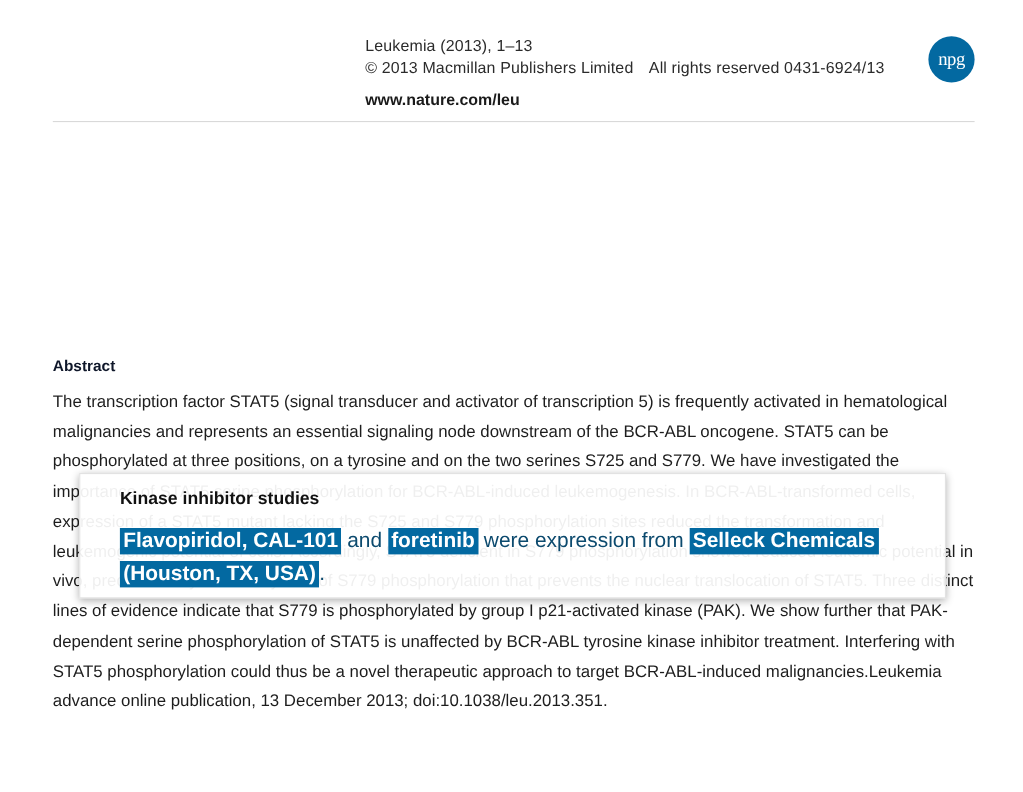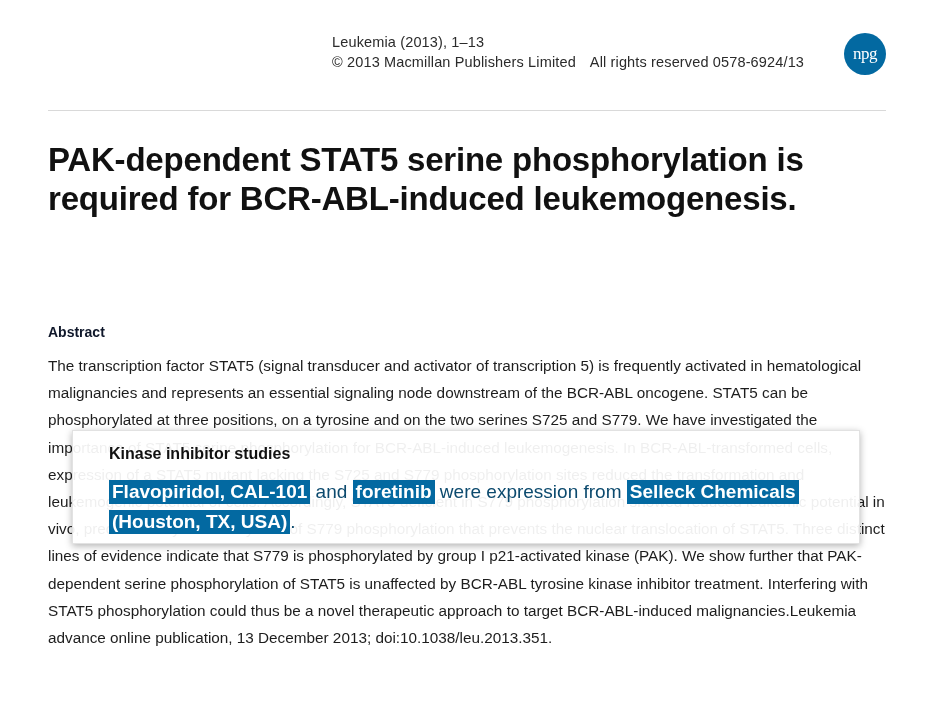--- a/index.html
+++ b/index.html
@@ -158,29 +158,29 @@
   }
 </style>
 </head>
 <body>
 
 <div class="page">
 
   <div class="journal-header">
     <div class="journal-line">Leukemia (2013), 1–13</div>
     <div class="journal-line">
-      <span>© 2013 Macmillan Publishers Limited</span><span class="sep"></span><span>All rights reserved 0578-6924/13</span>
+      <span>© 2013 Macmillan Publishers Limited</span><span class="sep"></span><span>All rights reserved 0431-6924/13</span>
     </div>
+    <div class="journal-url">www.nature.com/leu</div>
   </div>
 
   <div class="npg-logo">npg</div>
 
   <div class="header-rule"></div>
 
-  <h1 class="title">PAK-dependent STAT5 serine phosphorylation is required for BCR-ABL-induced leukemogenesis.</h1>
 
 
   <div class="abstract-heading">Abstract</div>
 
   <div class="abstract-body">The transcription factor STAT5 (signal transducer and activator of transcription 5) is frequently activated in hematological malignancies and represents an essential signaling node downstream of the BCR-ABL oncogene. STAT5 can be phosphorylated at three positions, on a tyrosine and on the two serines S725 and S779. We have investigated the importance of STAT5 serine phosphorylation for BCR-ABL-induced leukemogenesis. In BCR-ABL-transformed cells, expression of a STAT5 mutant lacking the S725 and S779 phosphorylation sites reduced the transformation and leukemogenic potential of cells. Accordingly, STAT5 deficient in S779 phosphorylation showed reduced leukemic potential in vivo, predominantly caused by loss of S779 phosphorylation that prevents the nuclear translocation of STAT5. Three distinct lines of evidence indicate that S779 is phosphorylated by group I p21-activated kinase (PAK). We show further that PAK-dependent serine phosphorylation of STAT5 is unaffected by BCR-ABL tyrosine kinase inhibitor treatment. Interfering with STAT5 phosphorylation could thus be a novel therapeutic approach to target BCR-ABL-induced malignancies.Leukemia advance online publication, 13 December 2013; doi:10.1038/leu.2013.351.</div>
 
   <div class="overlay">
     <div class="overlay-title">Kinase inhibitor studies</div>
     <div class="overlay-text" id="overlay-text"><span class="hl">Flavopiridol, CAL-101</span><span class="plain"> and </span><span class="hl">foretinib</span><span class="plain"> were expression from </span><span class="hl">Selleck Chemicals (Houston, TX, USA)</span><span class="plain">.</span></div>
   </div>

